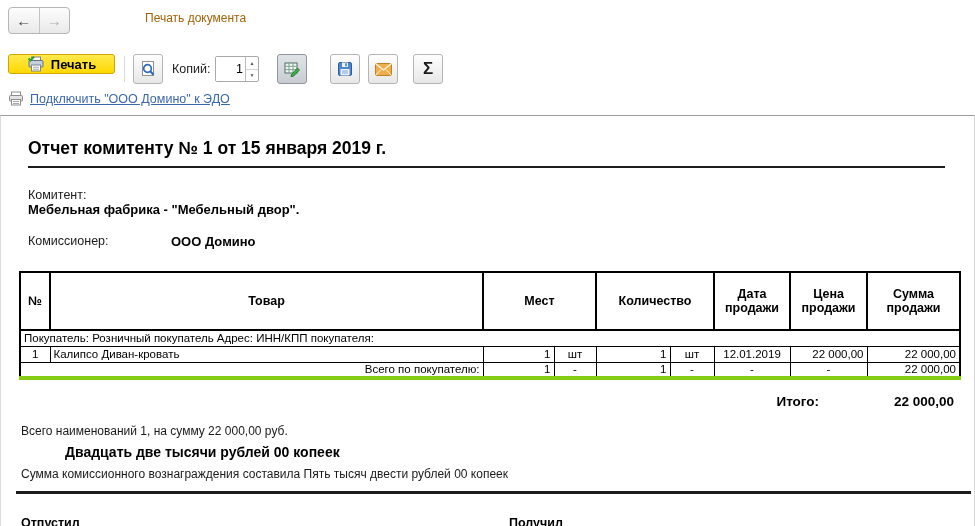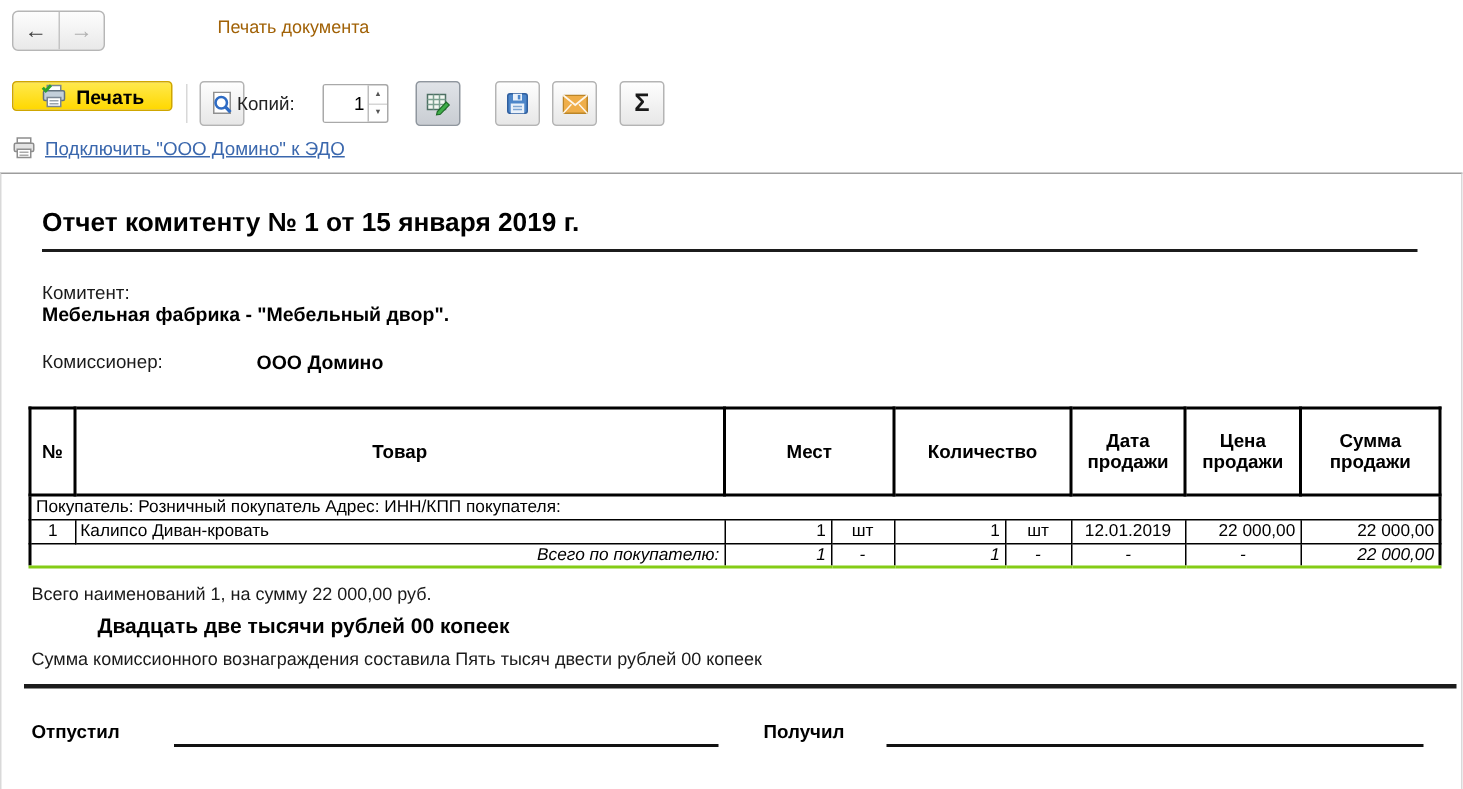--- a/index.html
+++ b/index.html
@@ -23,21 +23,21 @@
           border-radius:3px; background:linear-gradient(#fefefe,#e7e7e7);
           display:flex; align-items:center; justify-content:center; cursor:pointer; }
   .tbtn.pressed { background:linear-gradient(#e0e3e7,#c9cdd3); border-color:#8f969e; }
   .btn-print { position:absolute; left:8px; top:9px; width:107px; height:20px;
                border:1px solid #cfa600; border-radius:3px;
                background:linear-gradient(#ffe94d,#ffd800);
                display:flex; align-items:center; justify-content:center; gap:6px;
                font-weight:bold; font-size:13px; color:#000; cursor:pointer; }
   .tb-sep { position:absolute; left:124px; top:11px; width:1px; height:26px; background:#d8d8d8; }
   .btn-preview { left:133px; width:30px; }
-  .copies-label { position:absolute; left:158px; top:9px; height:30px; line-height:30px;
+  .copies-label { position:absolute; left:172px; top:9px; height:30px; line-height:30px;
                   font-size:12.5px; color:#222; }
   .spinner { position:absolute; left:215px; top:11px; width:44px; height:26px;
              border:1px solid #a9a9a9; border-radius:2px; background:#fff; display:flex; }
   .spinner input { width:29px; height:100%; border:none; outline:none; text-align:right;
                    font-size:12.5px; font-family:"Liberation Sans",sans-serif; padding-right:2px; }
   .spin-arrows { width:13px; border-left:1px solid #bdbdbd; display:flex; flex-direction:column; }
   .spin-arrows div { flex:1; display:flex; align-items:center; justify-content:center;
                      font-size:5px; color:#555; cursor:pointer; }
   .spin-arrows .up { border-bottom:1px solid #d6d6d6; }
   .btn-tedit { left:277px; width:30px; }
@@ -67,21 +67,21 @@
   table.goods { margin:22px 0 0 18px; width:940px; border-collapse:collapse;
                 table-layout:fixed; border:2px solid #000; }
   table.goods th { border:2px solid #000; font-size:12.5px; font-weight:bold;
                    text-align:center; vertical-align:middle; height:58px; padding:2px; }
   table.goods td { border:1px solid #000; font-size:11.5px; height:16px;
                    padding:0 3px; vertical-align:middle; white-space:nowrap; overflow:hidden; }
   td.buyer { white-space:pre-wrap; text-align:left; padding-left:4px; }
   td.c { text-align:center; } td.l { text-align:left; padding-left:5px; }
   td.r { text-align:right; padding-right:3px; }
   td.money { text-align:right; padding-right:6px; }
-  tr.totalrow td { border-bottom:2px solid #84cc16;font-style:italic; }
+  tr.totalrow td { border-bottom:4px solid #84cc16; }
   td.total-label { text-align:right; padding-right:6px; }
 
   
   .itogo { position:relative; height:20px; margin-top:14px; font-size:13.5px; font-weight:bold; }
   .itogo-label { position:absolute; right:155px; }
   .itogo-value { position:absolute; right:20px; }
   .summary { margin:10px 0 0 20px; }
   .sum-line1 { font-size:12px; color:#1a1a1a; }
   .sum-line2 { font-size:14px; font-weight:bold; margin-top:6px;margin-left:44px; }
   .sum-line3 { font-size:12px; margin-top:7px; color:#1a1a1a; }
@@ -249,20 +249,24 @@
         <td class="c">-</td>
         <td class="r">1</td>
         <td class="c">-</td>
         <td class="c">-</td>
         <td class="c">-</td>
         <td class="money">22 000,00</td>
       </tr>
     </tbody>
   </table>
 
+  <div class="itogo">
+    <span class="itogo-label">Итого:</span>
+    <span class="itogo-value">22 000,00</span>
+  </div>
 
   <div class="summary">
     <div class="sum-line1">Всего наименований 1, на сумму 22 000,00 руб.</div>
     <div class="sum-line2">Двадцать две тысячи рублей 00 копеек</div>
     <div class="sum-line3">Сумма комиссионного вознаграждения составила Пять тысяч двести рублей 00 копеек</div>
   </div>
 
   <div class="sep-line"></div>
 
   <div class="signatures">

